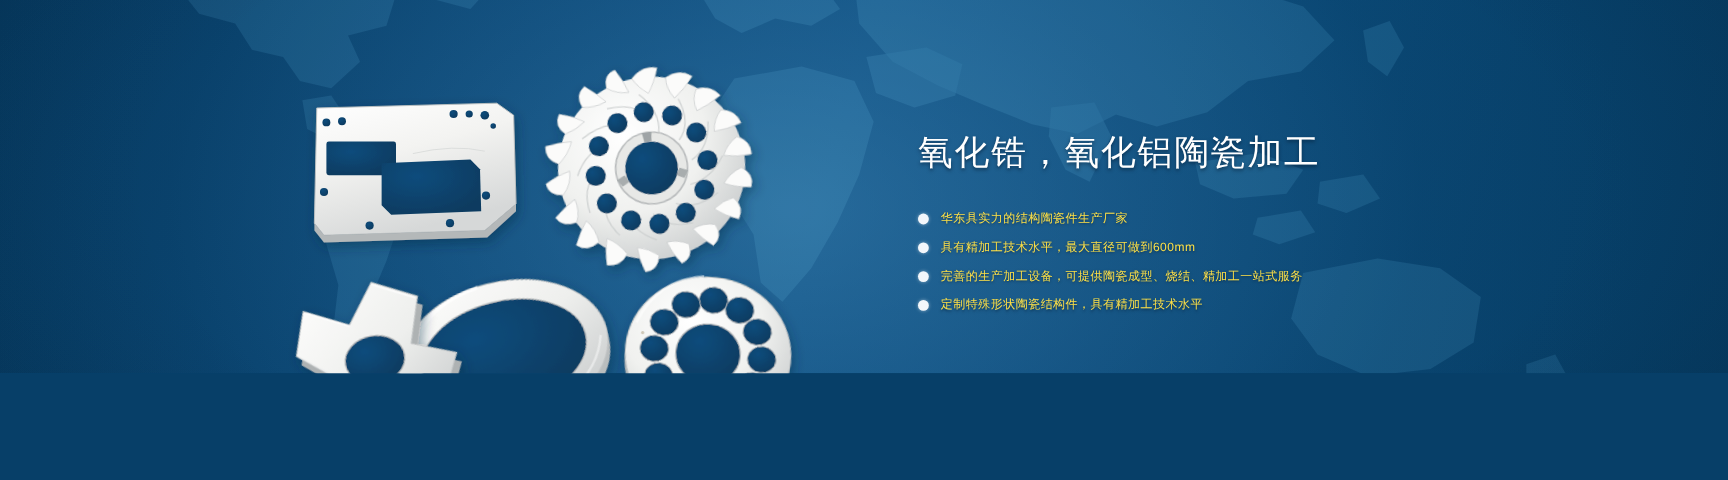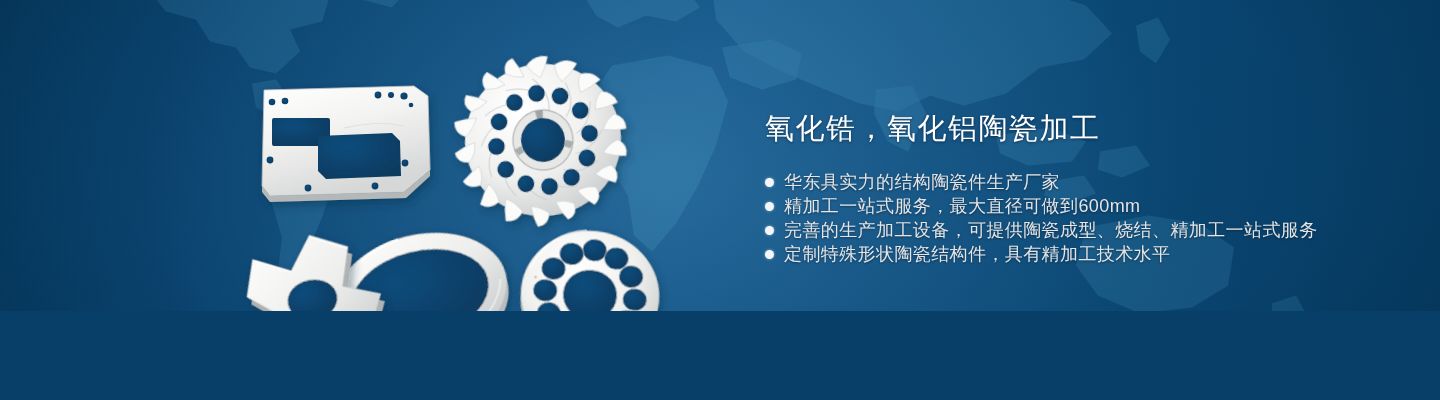--- a/index.html
+++ b/index.html
@@ -66,22 +66,22 @@
     text-shadow:0 1px 3px rgba(0,20,40,0.55);
   }
   .bullets{
     list-style:none;
     margin-top:24px;
   }
   .bullet{
     display:flex;
     align-items:center;
     height:24px;
-    color:#e5e5e5;
-    font-size:18px;
+    color:#fde047;
+    font-size:10px;
     letter-spacing:0.4px;
     white-space:nowrap;
     text-shadow:0 1px 2px rgba(0,20,40,0.5);
   }
   .dot{
     flex:0 0 auto;
     width:9px; height:9px;
     border-radius:50%;
     background:#f3f7fb;
     margin-right:10px;
@@ -335,21 +335,21 @@
 
     <ul class="bullets">
 
       <li class="bullet">
         <span class="dot"></span>
         <span>华东具实力的结构陶瓷件生产厂家</span>
       </li>
 
       <li class="bullet">
         <span class="dot"></span>
-        <span>精加工一站式服务，最大直径可做到600mm</span>
+        <span>具有精加工技术水平，最大直径可做到600mm</span>
       </li>
 
       <li class="bullet">
         <span class="dot"></span>
         <span>完善的生产加工设备，可提供陶瓷成型、烧结、精加工一站式服务</span>
       </li>
 
       <li class="bullet">
         <span class="dot"></span>
         <span>定制特殊形状陶瓷结构件，具有精加工技术水平</span>

